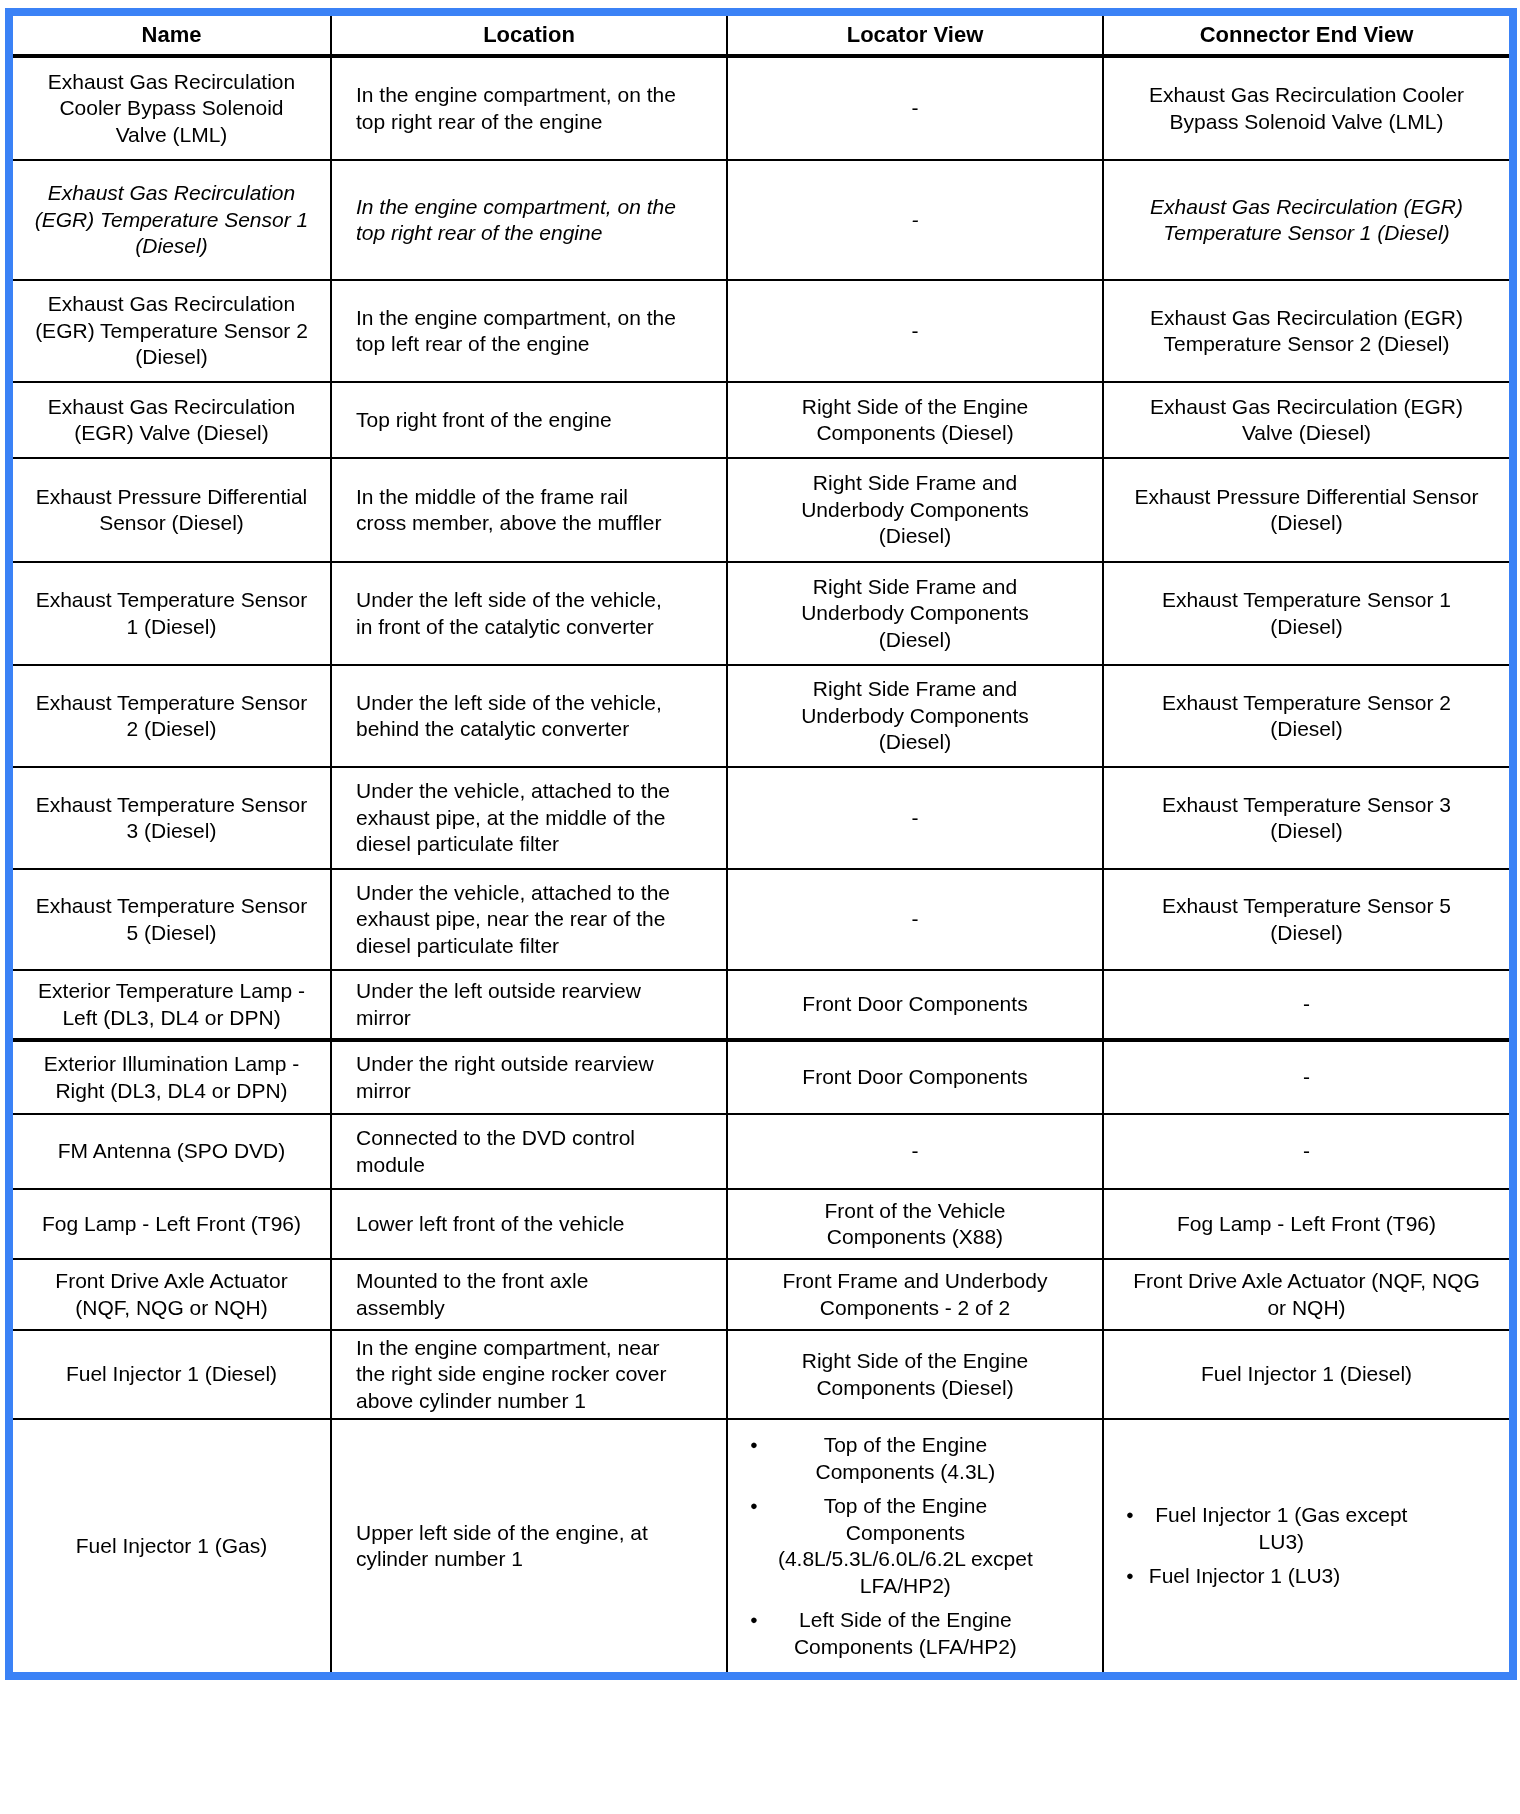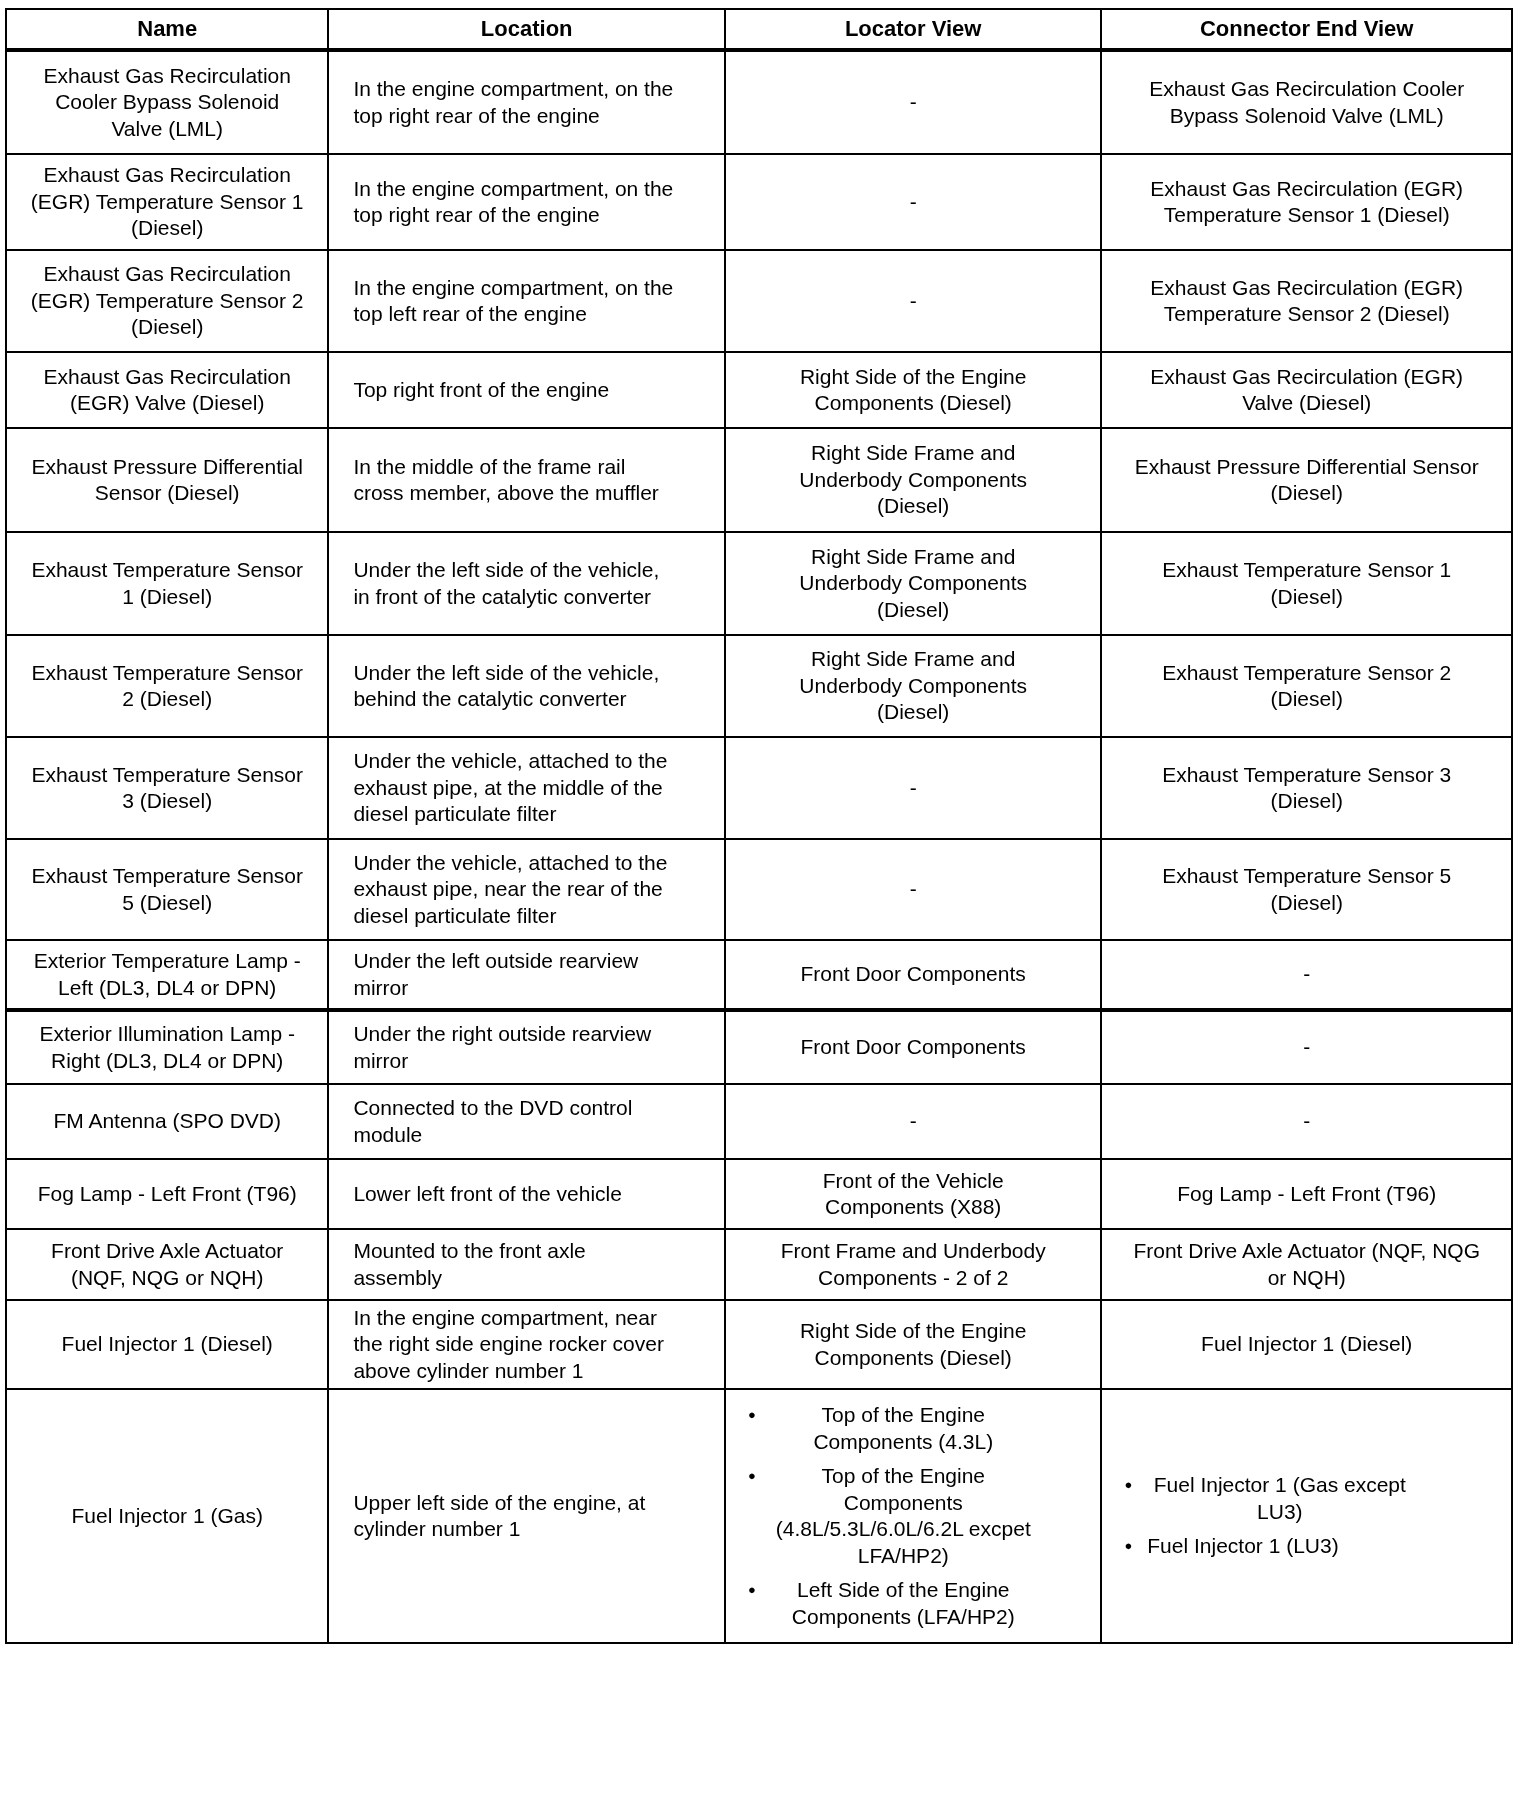--- a/index.html
+++ b/index.html
@@ -13,21 +13,21 @@
     background: #ffffff;
     box-sizing: border-box;
     padding: 8px 5px 4px 5px;
     font-family: "Liberation Sans", sans-serif;
     color: #000000;
   }
   table.component-table {
     border-collapse: collapse;
     table-layout: fixed;
     width: 1508px;
-    border: 2px solid #3b82f6;
+    border: 8px solid #3b82f6;
     background: #ffffff;
   }
   col.c-name      { width: 322px; }
   col.c-location  { width: 396px; }
   col.c-locator   { width: 376px; }
   col.c-connector { width: 410px; }
 
   th, td {
     border: 2px solid #000000;
     vertical-align: middle;
@@ -75,21 +75,21 @@
     flex: 0 0 auto;
   }
   ul.bullet-list .li-text {
     display: inline-block;
     max-width: 265px;
     text-align: center;
   }
 
   
   tbody tr:nth-child(1)  { height: 104px; }
-  tbody tr:nth-child(2)  { height: 96px; }
+  tbody tr:nth-child(2)  { height: 120px; font-style: italic; }
   tbody tr:nth-child(3)  { height: 102px; }
   tbody tr:nth-child(4)  { height: 76px; }
   tbody tr:nth-child(5)  { height: 104px; }
   tbody tr:nth-child(6)  { height: 103px; }
   tbody tr:nth-child(7)  { height: 102px; }
   tbody tr:nth-child(8)  { height: 102px; }
   tbody tr:nth-child(9)  { height: 101px; }
   tbody tr:nth-child(10) { height: 70px; }
   tbody tr:nth-child(11) { height: 74px; }
   tbody tr:nth-child(12) { height: 75px; }

